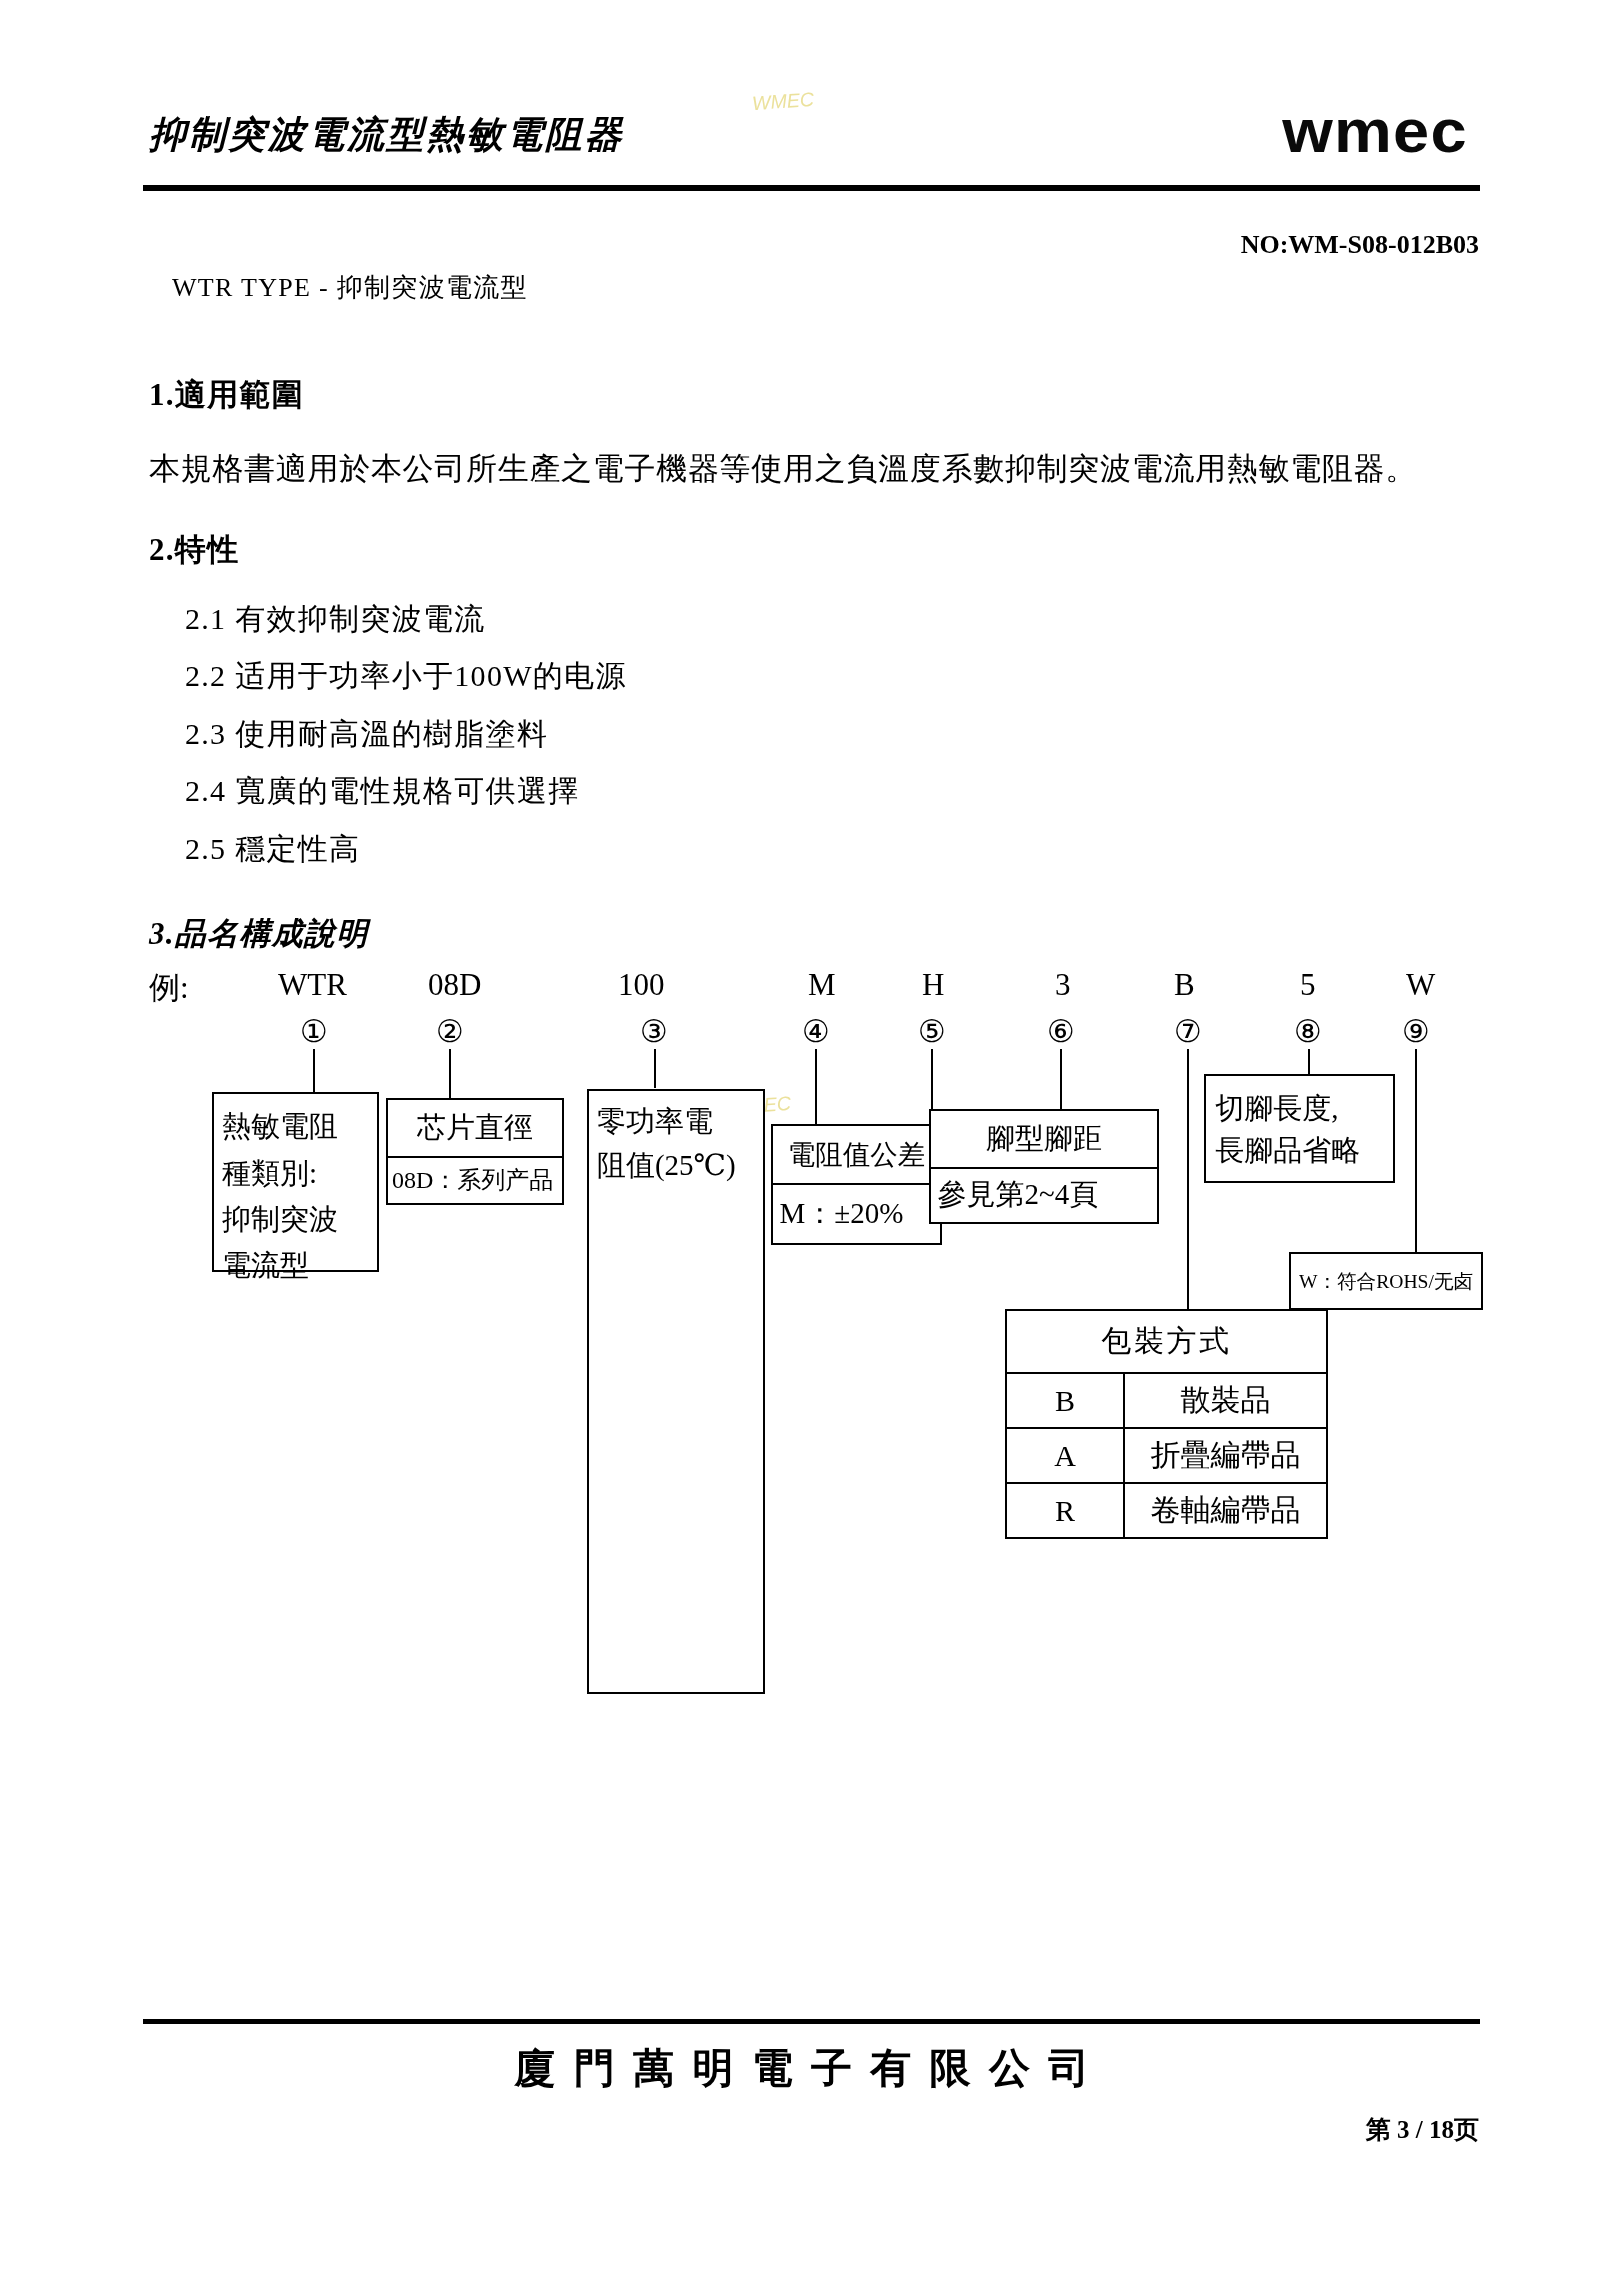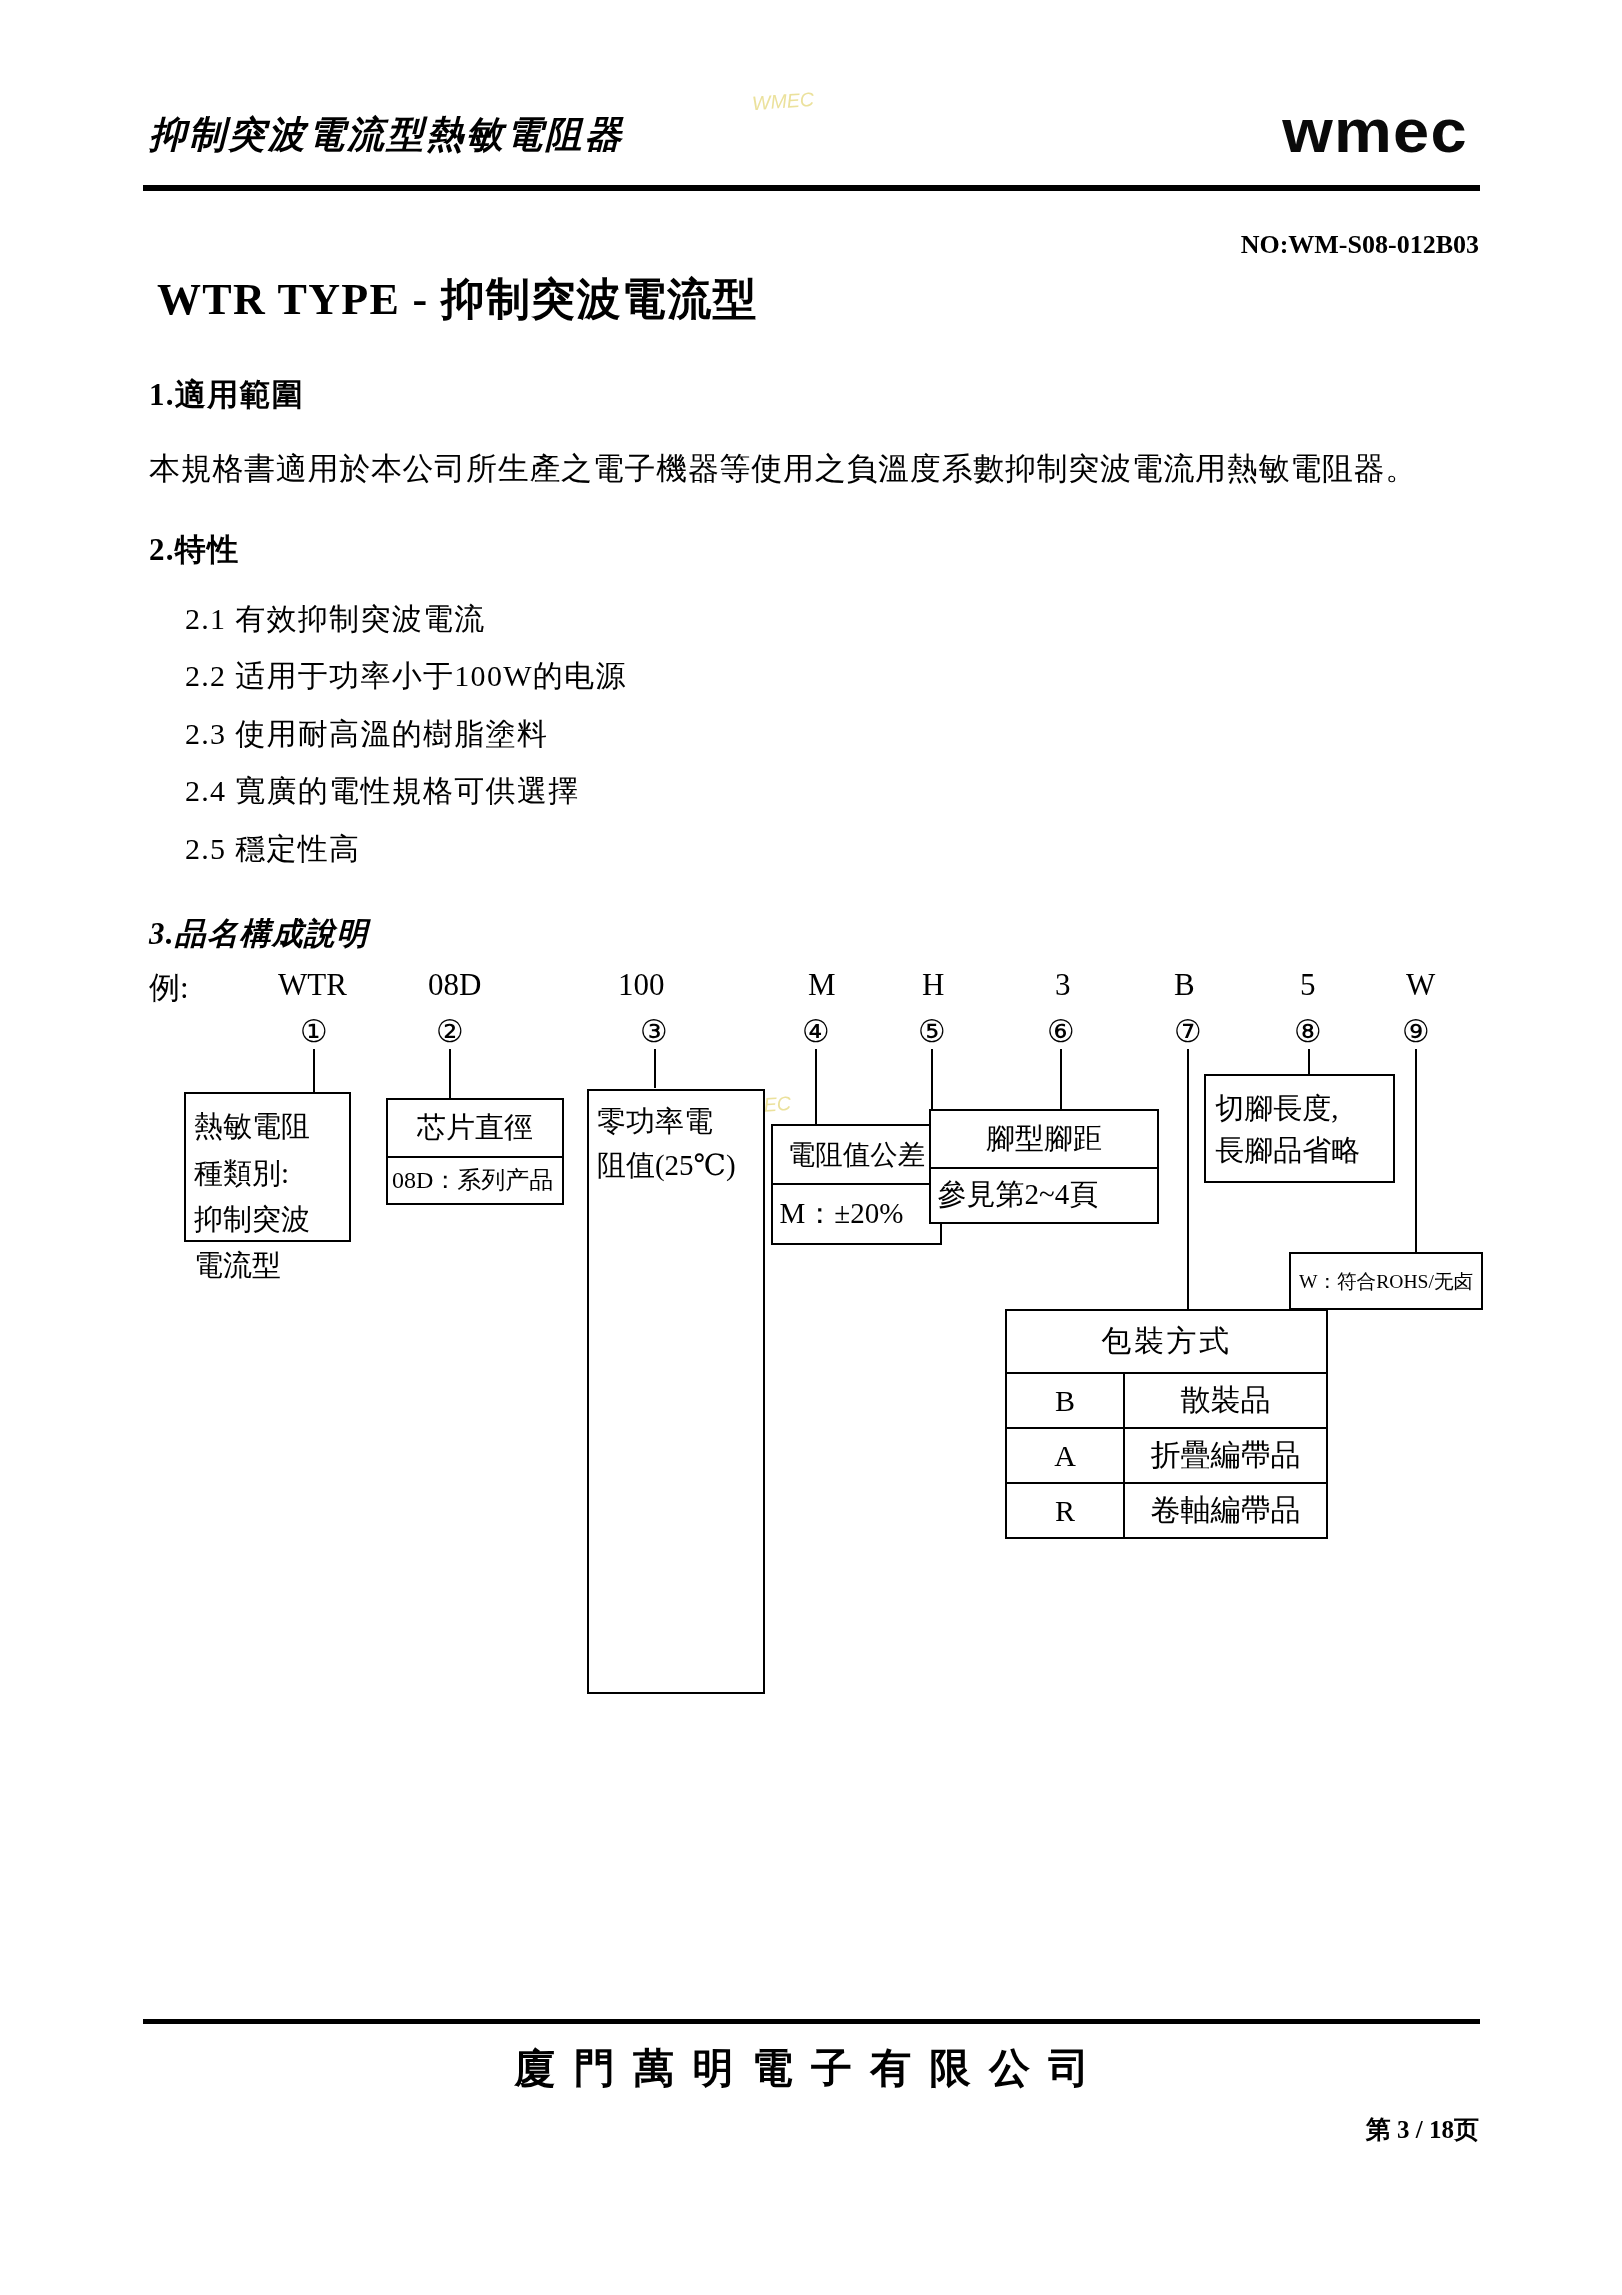--- a/index.html
+++ b/index.html
@@ -23,21 +23,21 @@
   .logo {
     right: 154px; top: 98px;
     font-family: "Liberation Sans", "DejaVu Sans", sans-serif;
     font-size: 65px; font-weight: 900; letter-spacing: 1.3px;
     line-height: 1; color: #0a0a0a;
     transform: scaleY(0.95);
   }
   .rule-top { left: 143px; top: 185px; width: 1337px; height: 5.9px; background: #000; }
   .doc-no { right: 143px; top: 230px; font-size: 26px; font-weight: bold; }
 
-  .main-title { left: 157px; top: 270px; font-size: 44px; font-weight: bold; letter-spacing: 1.3px; }
+  .main-title { left: 172px; top: 270px; font-size: 26px; font-weight: normal; letter-spacing: 1.3px; }
 
   .h-sec { font-size: 31px; font-weight: bold; letter-spacing: 1.3px; }
   .h1 { left: 149px; top: 374px; }
   .para { left: 149px; top: 448px; font-size: 31px; letter-spacing: 0.7px; }
   .h2 { left: 149px; top: 529px; }
   .feat { left: 185px; font-size: 30px; letter-spacing: 1.3px; }
   .f0 { top: 599px; } .f1 { top: 656px; } .f2 { top: 714px; }
   .f3 { top: 771px; } .f4 { top: 829px; }
   .h3 { left: 149px; top: 913px; font-style: italic; }
 
@@ -60,21 +60,21 @@
   .l4 { left: 815px; top: 1049px; height: 75px; }
   .l5 { left: 931px; top: 1049px; height: 60px; }
   .l6 { left: 1060px; top: 1049px; height: 60px; }
   .l7 { left: 1187px; top: 1049px; height: 260px; }
   .l8 { left: 1308px; top: 1049px; height: 25px; }
   .l9 { left: 1415px; top: 1049px; height: 203px; }
 
   .box { border: 2px solid #000; background: #fff; font-size: 29px; }
   .divide { border-top: 2px solid #000; }
 
-  .b1 { left: 184px; top: 1092px; width: 167px; height: 150px; padding: 9.2px 7.9px; line-height: 1.6; }
+  .b1 { left: 212px; top: 1092px; width: 167px; height: 180px; padding: 9.2px 7.9px; line-height: 1.6; }
   .b2 { left: 386px; top: 1098px; width: 178px; }
   .b2 .t { padding: 7.9px 5.2px; text-align: center; }
   .b2 .b { padding: 6.5px 3.9px; font-size: 24px; }
   .b3 { left: 587px; top: 1089px; width: 178px; height: 605px; }
   .b3 .t { padding: 9.2px 7.9px; line-height: 1.5; height: 145px; }
   .b3 .b { padding: 9.2px 7.9px; line-height: 1.55; font-size: 27.5px; }
   .b4 { left: 771px; top: 1124px; width: 171px; }
   .b4 .t { padding: 10.5px 5.2px; text-align: center; font-size: 27.5px; }
   .b4 .b { padding: 9.2px 6.5px; font-size: 29px; }
   .b56 { left: 929px; top: 1109px; width: 230px; }

